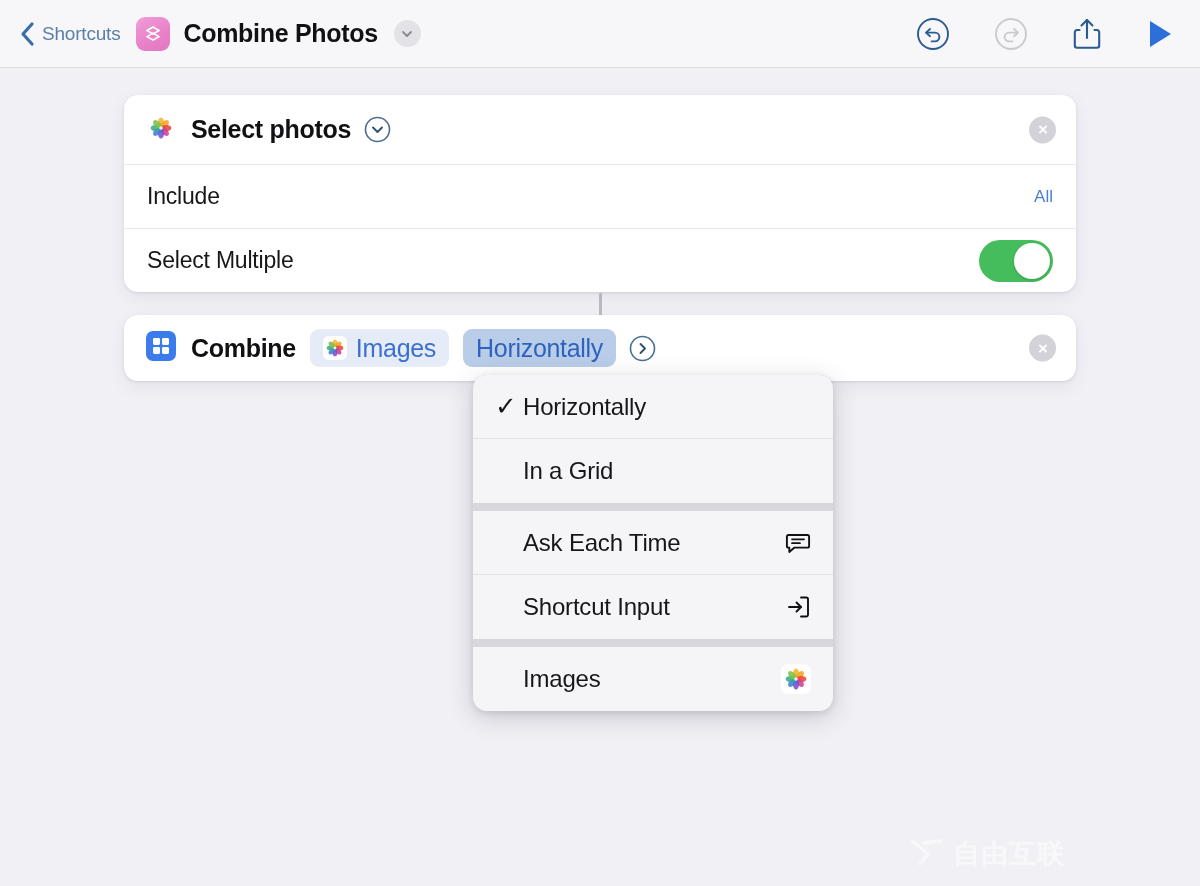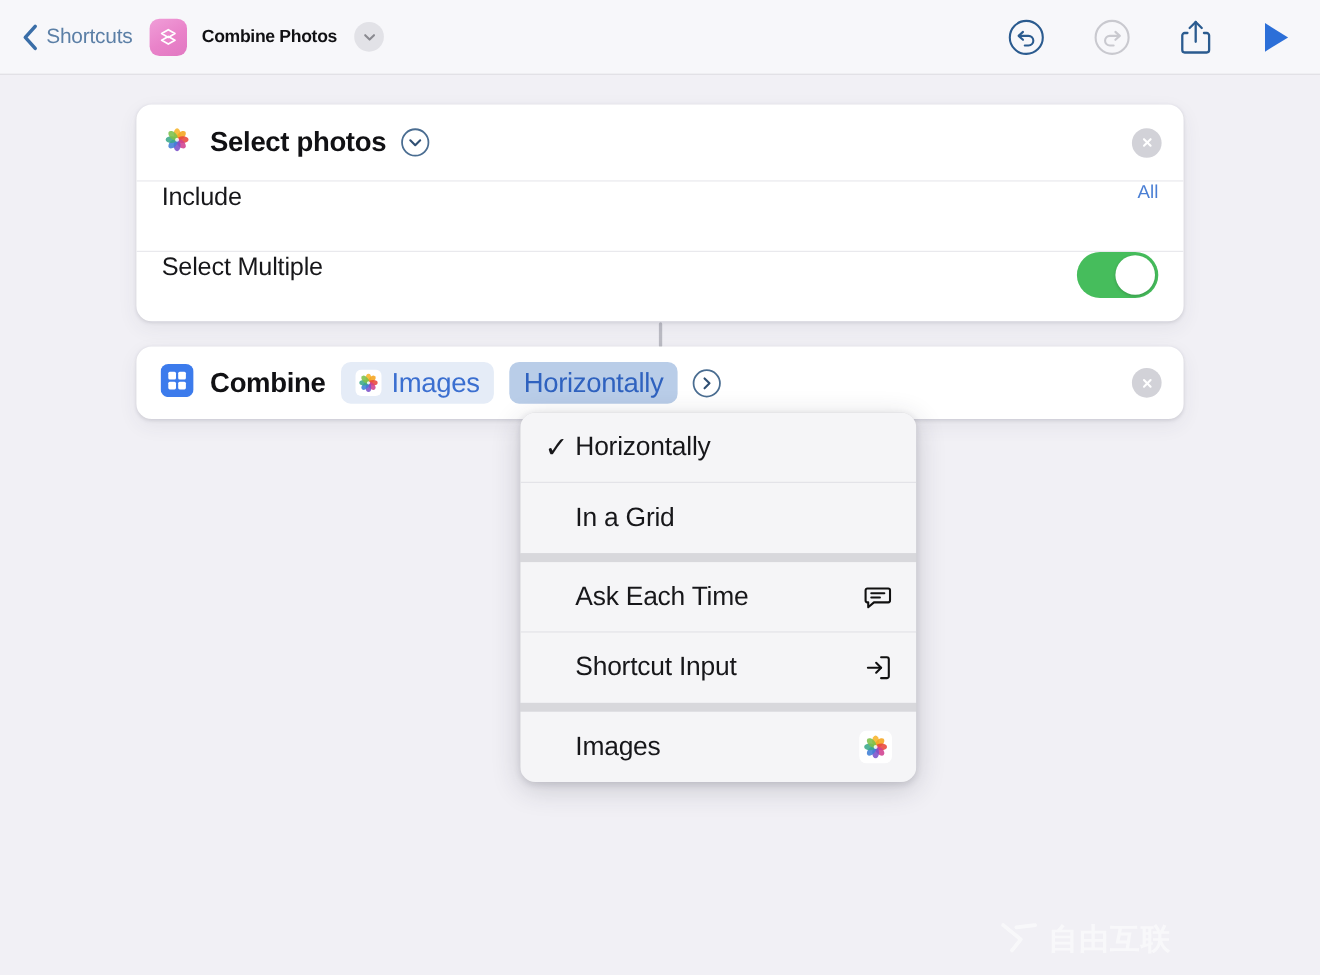--- a/index.html
+++ b/index.html
@@ -28,21 +28,21 @@
     font-size: 19px; color: #5b7fa6; letter-spacing: -0.2px;
     cursor: pointer; margin-right: 16px;
   }
   .app-badge {
     width: 34px; height: 34px; border-radius: 9px;
     background: linear-gradient(150deg,#f09ed8 0%,#e982c9 55%,#e178c2 100%);
     display: flex; align-items: center; justify-content: center;
     margin-right: 13px;
   }
   .doc-title {
-    font-size: 16px; font-weight: bold; color: #111114;
+    font-size: 25px; font-weight: bold; color: #111114;
     letter-spacing: -0.3px; margin-right: 16px;
   }
   .title-chevron {
     width: 27px; height: 27px; border-radius: 50%;
     background: #e2e2e7; display: flex; align-items: center; justify-content: center;
     cursor: pointer;
   }
   .tb-right {
     margin-left: auto; display: flex; align-items: center;
     padding-right: 26px; gap: 44px;
@@ -74,21 +74,21 @@
     width: 27px; height: 27px; margin-left: 13px; flex: 0 0 auto;
     cursor: pointer;
   }
   .close-btn {
     position: absolute; right: 20px; top: 50%; transform: translateY(-50%);
     width: 27px; height: 27px; border-radius: 50%;
     background: #d2d2d8; display: flex; align-items: center; justify-content: center;
     cursor: pointer;
   }
   .row {
-    height: 64px; display: flex; padding: 0 23px;
+    height: 64px; display: flex; align-items: center; padding: 0 23px;
     border-top: 1px solid #e7e7ec;
   }
   .row-label { font-size: 23px; color: #17171a; letter-spacing: -0.2px; }
   .row-value { margin-left: auto; font-size: 17px; color: #4a7fd4; cursor: pointer; }
   .toggle {
     margin-left: auto; width: 74px; height: 42px; border-radius: 21px;
     background: #46bd5c; position: relative; cursor: pointer;
   }
   .toggle .knob {
     position: absolute; top: 3px; left: 35px;

